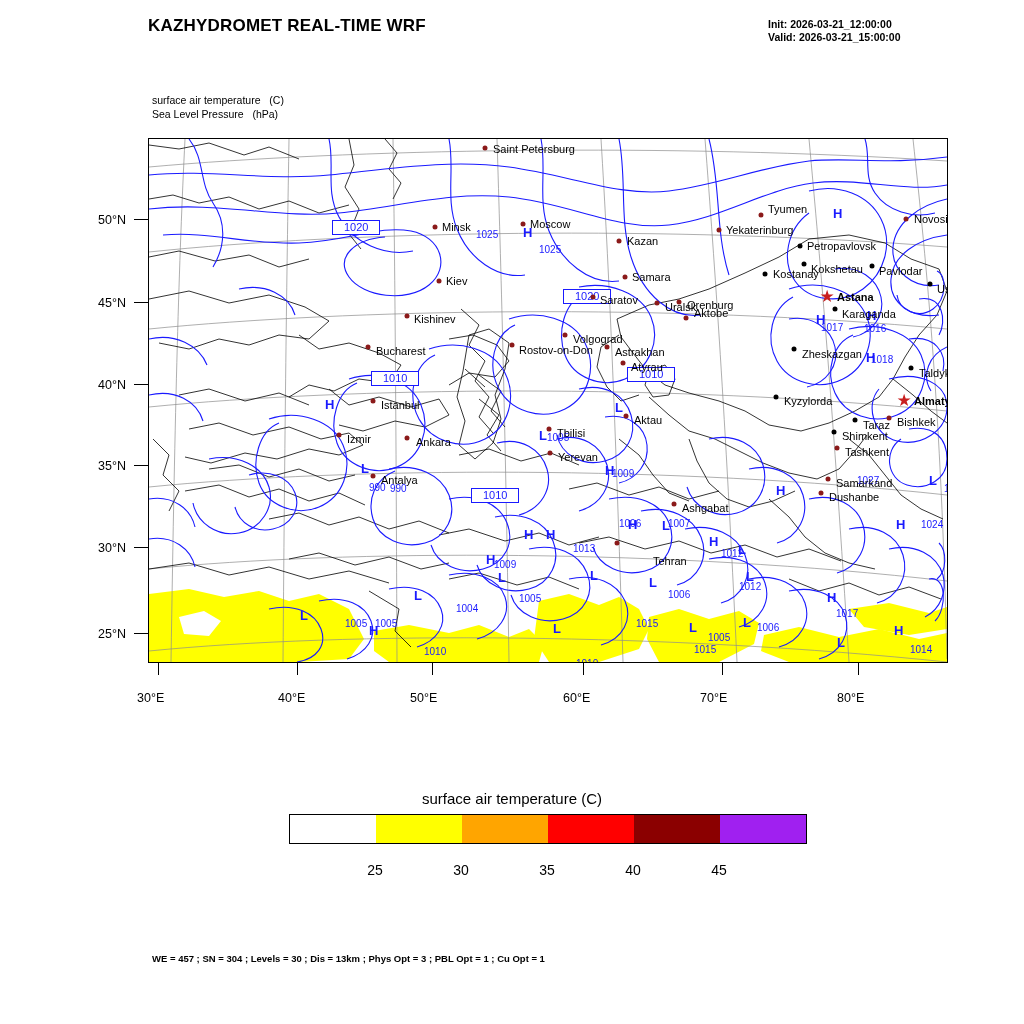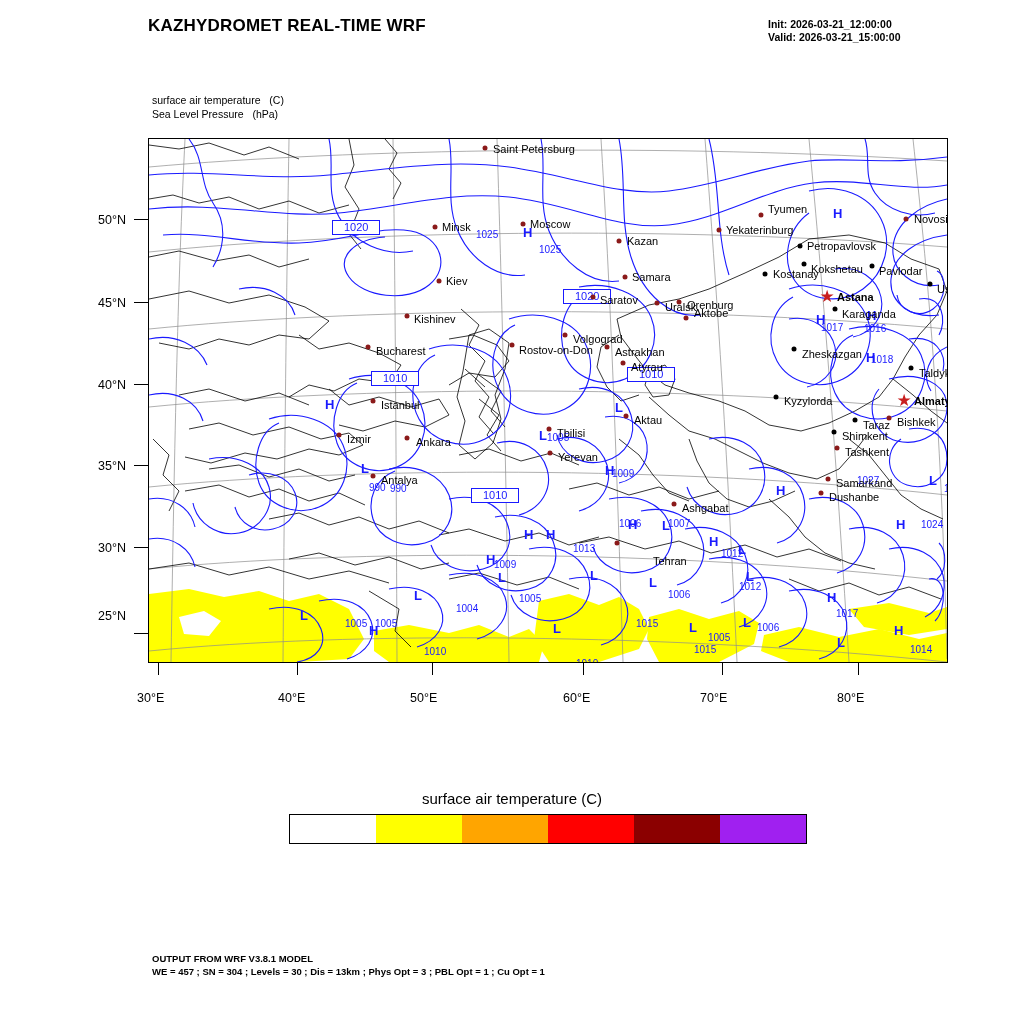--- a/index.html
+++ b/index.html
@@ -497,21 +497,21 @@
         <div class="capital-star" style="left: 755px; top: 261px;">★</div>
         <div class="capital-name" style="left: 765px; top: 256px;">Almaty</div>
       </div>
   </div>
 
   <div class="axis-lab lat-lab" style="left:78px; top:213px; width:48px; text-align:right;">50°N</div>
   <div class="axis-lab lat-lab" style="left:78px; top:296px; width:48px; text-align:right;">45°N</div>
   <div class="axis-lab lat-lab" style="left:78px; top:378px; width:48px; text-align:right;">40°N</div>
   <div class="axis-lab lat-lab" style="left:78px; top:459px; width:48px; text-align:right;">35°N</div>
   <div class="axis-lab lat-lab" style="left:78px; top:541px; width:48px; text-align:right;">30°N</div>
-  <div class="axis-lab lat-lab" style="left:78px; top:609px; width:48px; text-align:right;">25°N</div>
+  <div class="axis-lab lat-lab" style="left:78px; top:627px; width:48px; text-align:right;">25°N</div>
 
   <div class="tickmark" style="left:134px; top:219px; width:14px; height:1px;"></div>
   <div class="tickmark" style="left:134px; top:302px; width:14px; height:1px;"></div>
   <div class="tickmark" style="left:134px; top:384px; width:14px; height:1px;"></div>
   <div class="tickmark" style="left:134px; top:465px; width:14px; height:1px;"></div>
   <div class="tickmark" style="left:134px; top:547px; width:14px; height:1px;"></div>
   <div class="tickmark" style="left:134px; top:633px; width:14px; height:1px;"></div>
 
   <div class="axis-lab" style="left:137px; top:691px;">30°E</div>
   <div class="axis-lab" style="left:278px; top:691px;">40°E</div>
@@ -530,19 +530,25 @@
 
   <div class="cbar-title">surface air temperature  (C)</div>
   <div class="cbar" id="cbar">
       <div style="background: rgb(255, 255, 255);"></div>
       <div style="background: rgb(255, 255, 0);"></div>
       <div style="background: rgb(255, 165, 0);"></div>
       <div style="background: rgb(255, 0, 0);"></div>
       <div style="background: rgb(139, 0, 0);"></div>
       <div style="background: rgb(160, 32, 240);"></div>
     </div>
+  <div class="cbar-ticks" id="cbar-ticks">
+      <span style="left: 86px;">25</span>
+      <span style="left: 172px;">30</span>
+      <span style="left: 258px;">35</span>
+      <span style="left: 344px;">40</span>
+      <span style="left: 430px;">45</span>
+    </div>
 
   <div class="footer">
-    <div>OUTPUT FROM WRF V3.8.1 MODEL</div>
     <div>WE = 457 ; SN = 304 ; Levels = 30 ; Dis = 13km ; Phys Opt = 3 ; PBL Opt = 1 ; Cu Opt = 1</div>
   </div>
 
 </div>
 
 </body></html>

